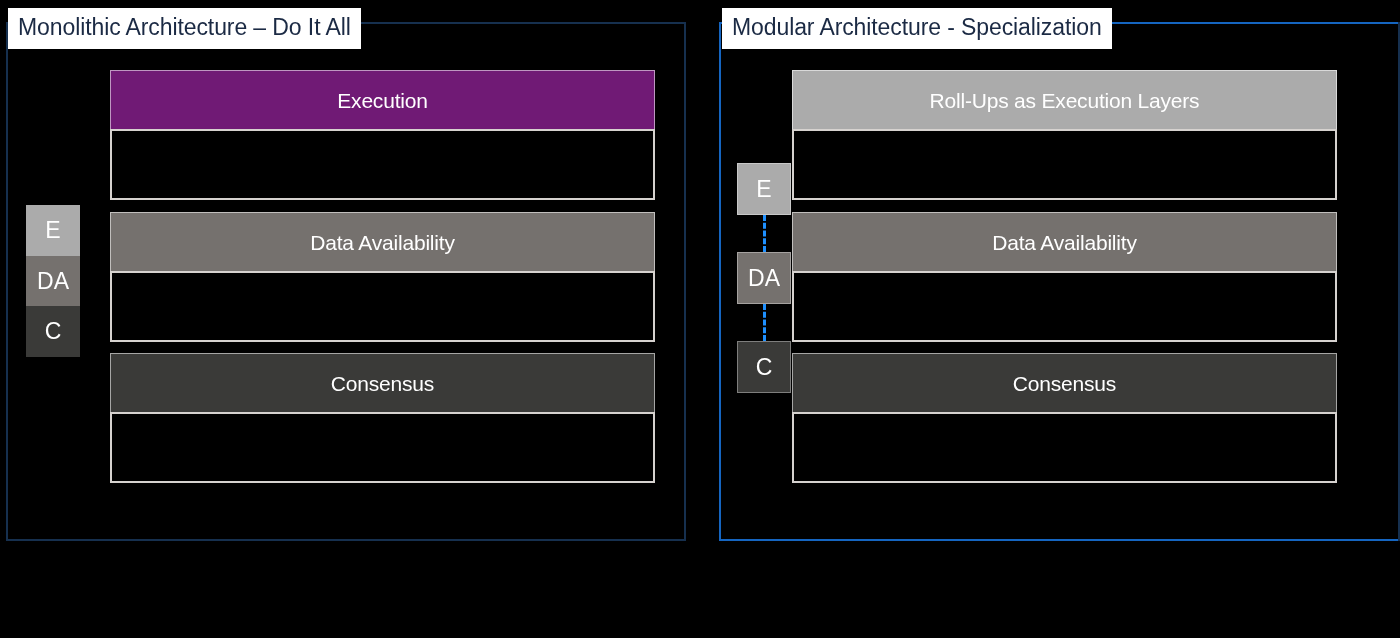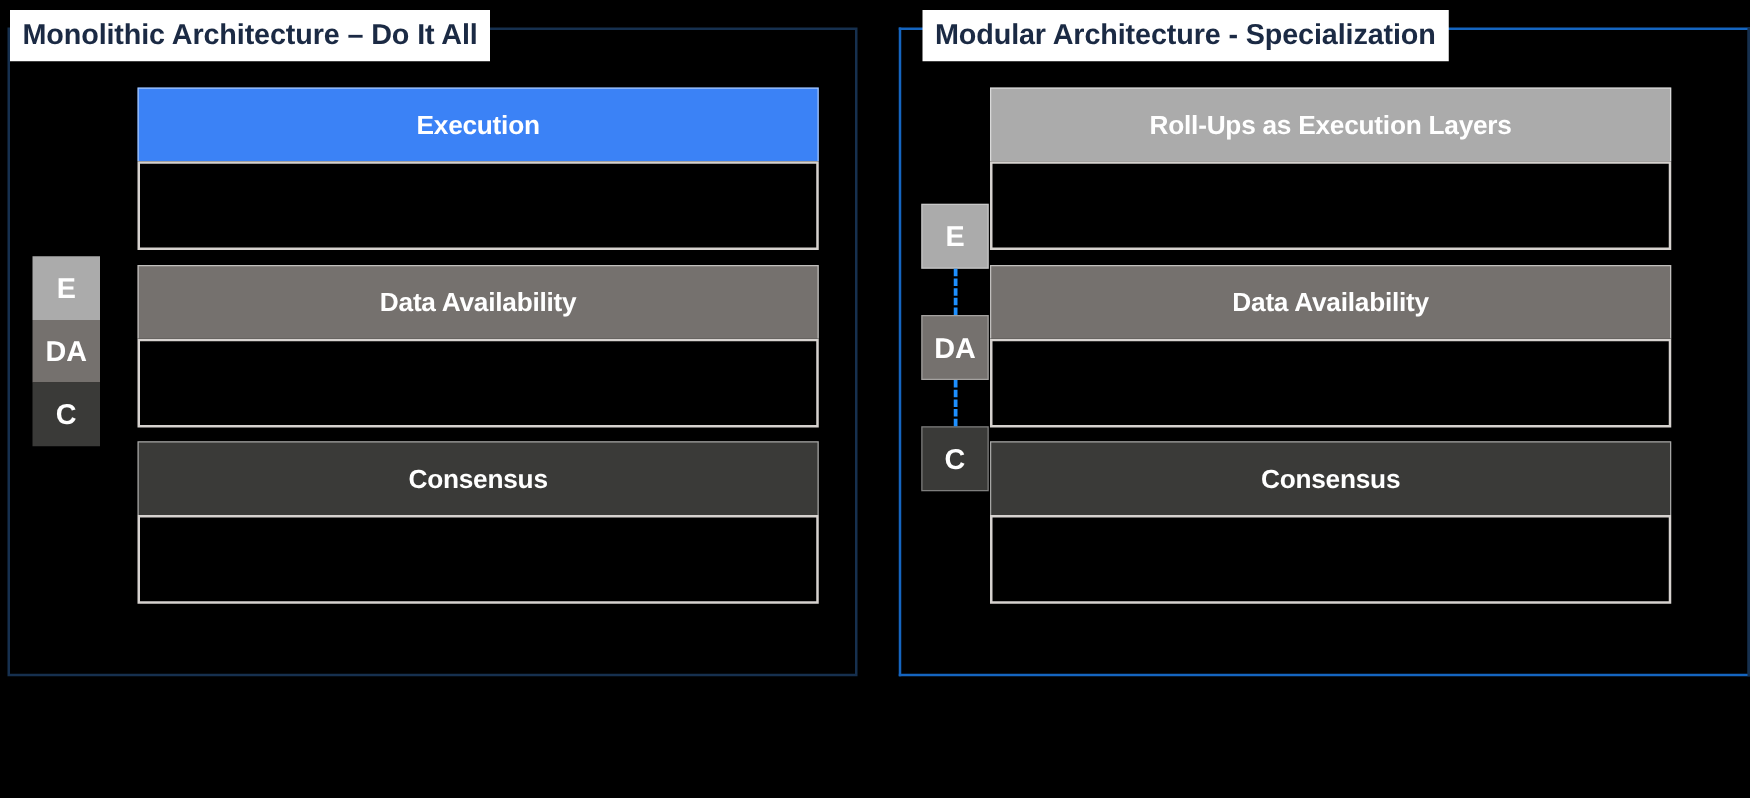--- a/index.html
+++ b/index.html
@@ -1,15 +1,15 @@
 <!DOCTYPE html>
 <html><head>
 <meta charset="utf-8">
 <style>
-  * { box-sizing: border-box; margin: 0; padding: 0; font-weight: bold; }
+  * { box-sizing: border-box; margin: 0; padding: 0; }
 
   html, body {
     width: 1400px;
     height: 638px;
     background: #000000;
     overflow: hidden;
   }
 
   body {
     font-family: "Liberation Sans", sans-serif;
@@ -64,21 +64,21 @@
     color: #1b2a44;
     font-size: 23px;
     line-height: 1;
     letter-spacing: -0.1px;
     padding: 8px 10px 10px 10px;
     white-space: nowrap;
     z-index: 5;
   }
 
   #panel-left-title { left: 8px;  top: 8px; }
-  #panel-right-title { left: 738px; top: 8px; }
+  #panel-right-title { left: 722px; top: 8px; }
 
   
   .badge-stack-joined {
     position: absolute;
     left: 26px;
     top: 205px;
     width: 54px;
     height: 152px;
     display: flex;
     flex-direction: column;
@@ -170,21 +170,21 @@
   <div class="panel-title" id="panel-left-title">Monolithic Architecture – Do It All</div>
 
   <div class="badge-stack-joined">
     <div class="badge" style="background:#ABABAB;">E</div>
     <div class="badge" style="background:#75716E;">DA</div>
     <div class="badge" style="background:#3A3A38;">C</div>
   </div>
 
   <div id="panel-left-layers">
     <div class="layer layer-0">
-      <div class="layer-header" style="background:#3b82f6;">Execution</div>
+      <div class="layer-header" style="background:#701a75;">Execution</div>
       <div class="layer-body"></div>
     </div>
     <div class="layer layer-1">
       <div class="layer-header" style="background:#75716E;">Data Availability</div>
       <div class="layer-body"></div>
     </div>
     <div class="layer layer-2">
       <div class="layer-header" style="background:#3A3A38;">Consensus</div>
       <div class="layer-body"></div>
     </div>

